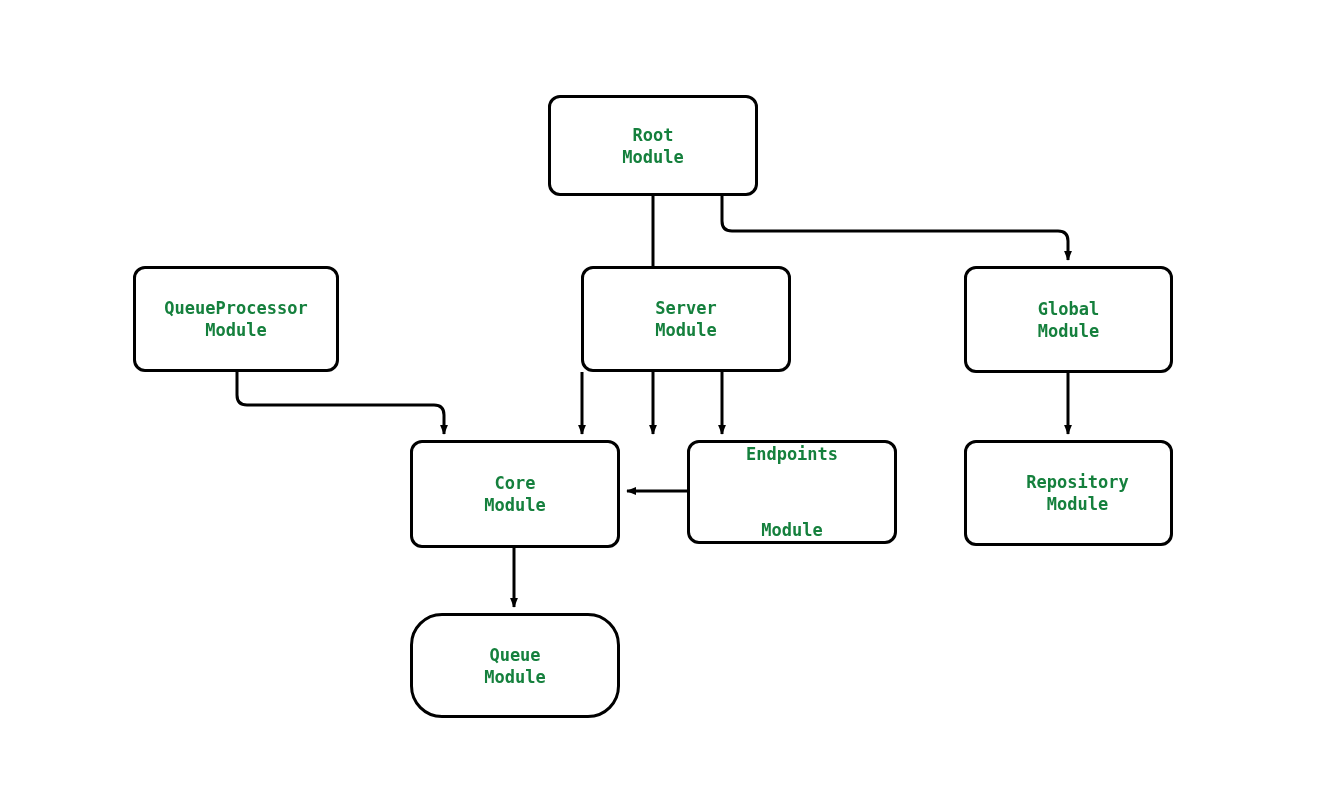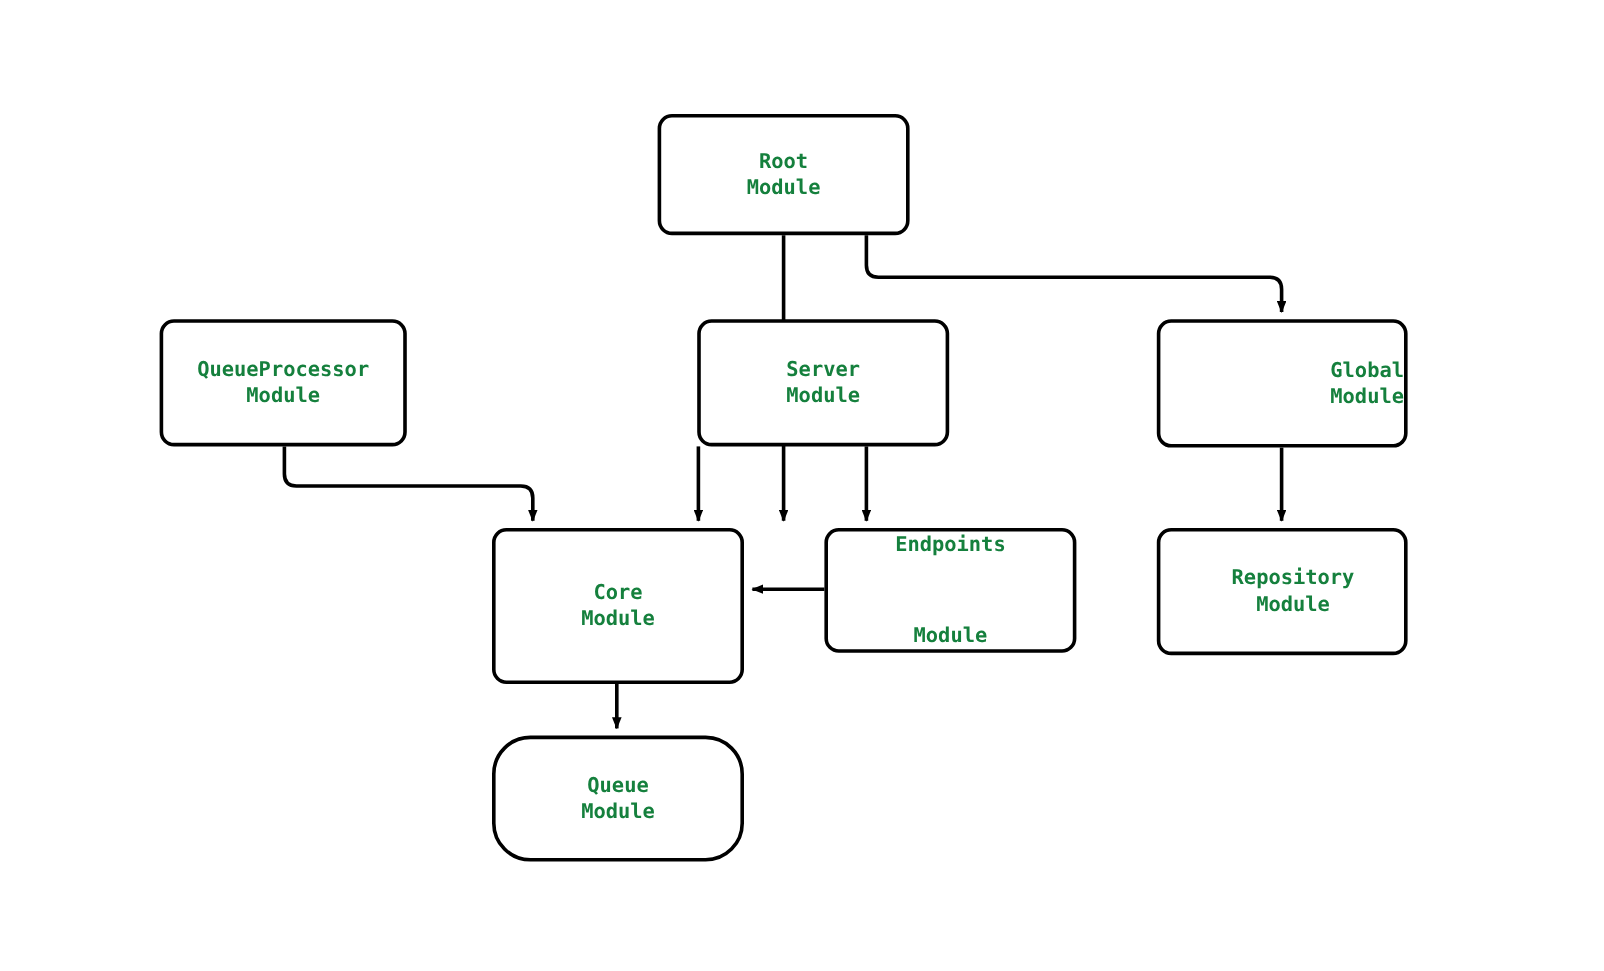--- a/index.html
+++ b/index.html
@@ -84,26 +84,26 @@
   <div class="node" style="left:133px; top:266px; width:206px; height:106px;">
     <div class="node-label">QueueProcessor</div>
     <div class="node-label">Module</div>
   </div>
 
   <div class="node" style="left:548px; top:266px; width:210px; height:106px;margin-left:33px;">
     <div class="node-label">Server</div>
     <div class="node-label">Module</div>
   </div>
 
-  <div class="node" style="left:964px; top:266px; width:209px; height:107px;align-items:flex-end;">
+  <div class="node" style="left:964px; top:266px; width:209px; height:107px;">
     <div class="node-label">Global</div>
     <div class="node-label">Module</div>
   </div>
 
-  <div class="node" style="left:410px; top:440px; width:210px; height:130px;">
+  <div class="node" style="left:410px; top:440px; width:210px; height:108px;">
     <div class="node-label">Core</div>
     <div class="node-label">Module</div>
   </div>
 
   <div class="node" style="left:687px; top:440px; width:210px; height:104px;justify-content:space-between;">
     <div class="node-label">Endpoints</div>
     <div class="node-label">Module</div>
   </div>
 
   <div class="node" style="left:964px; top:440px; width:209px; height:106px;padding-left:18px;">

